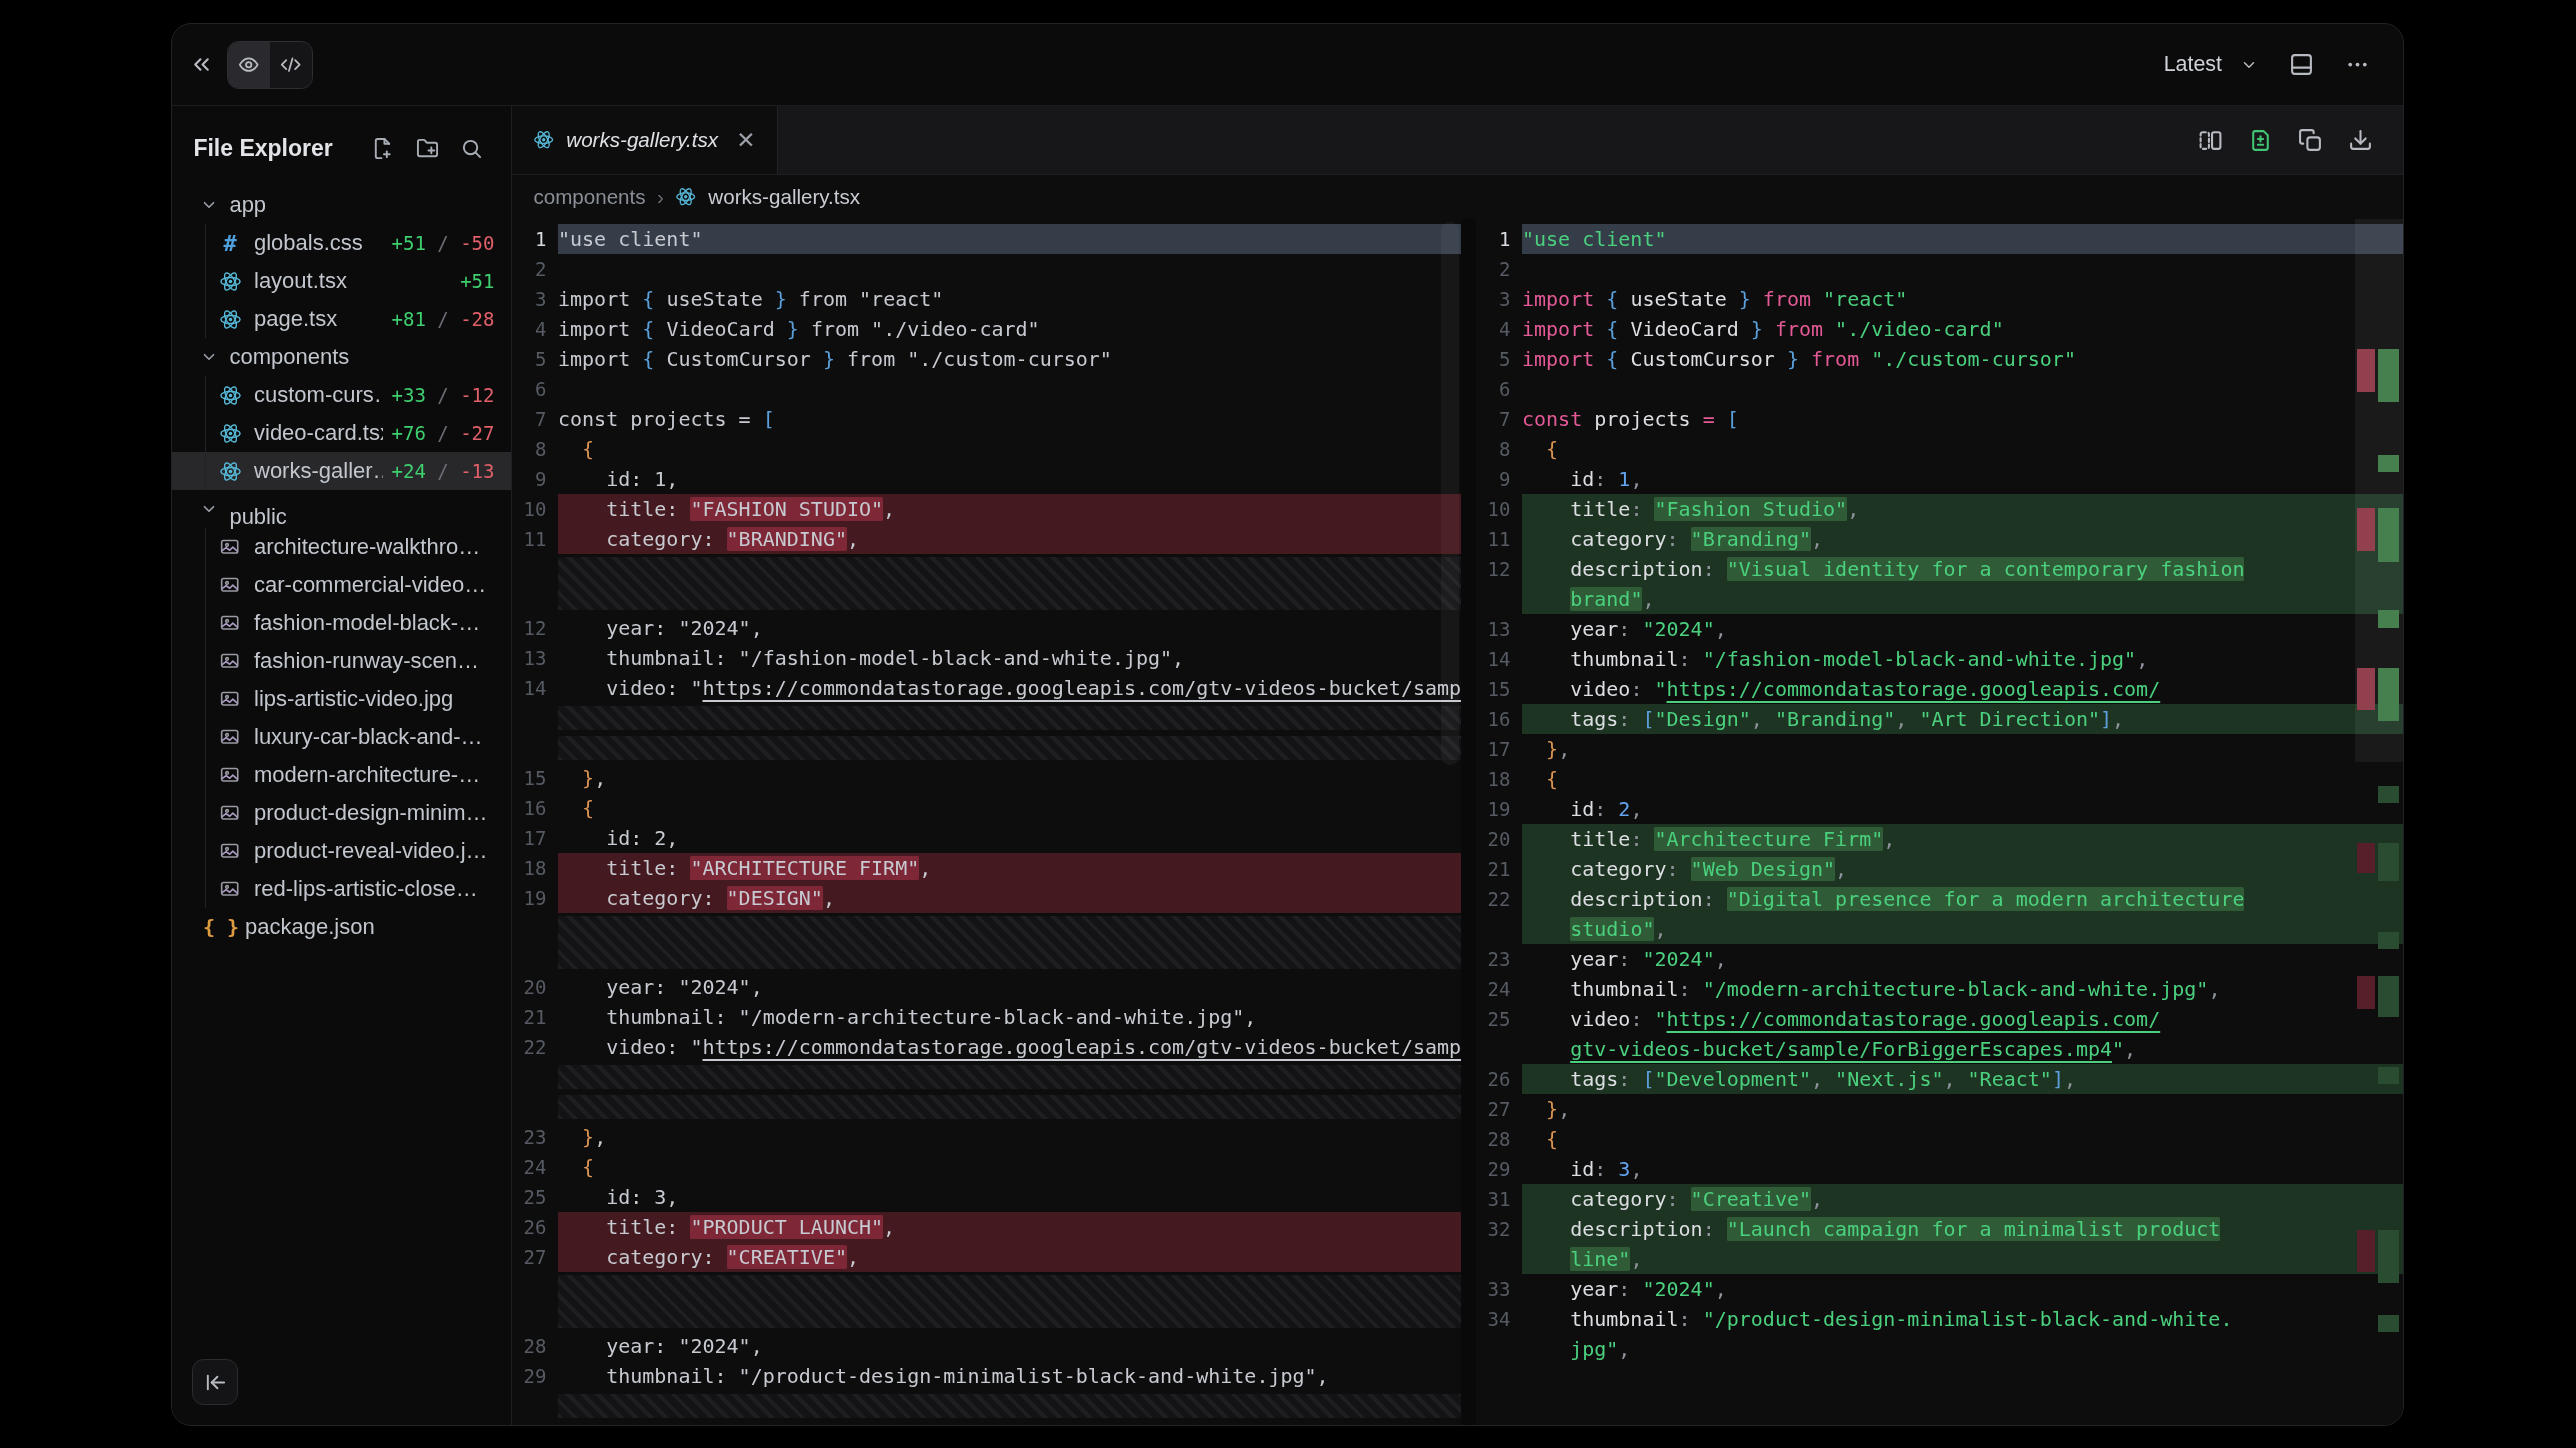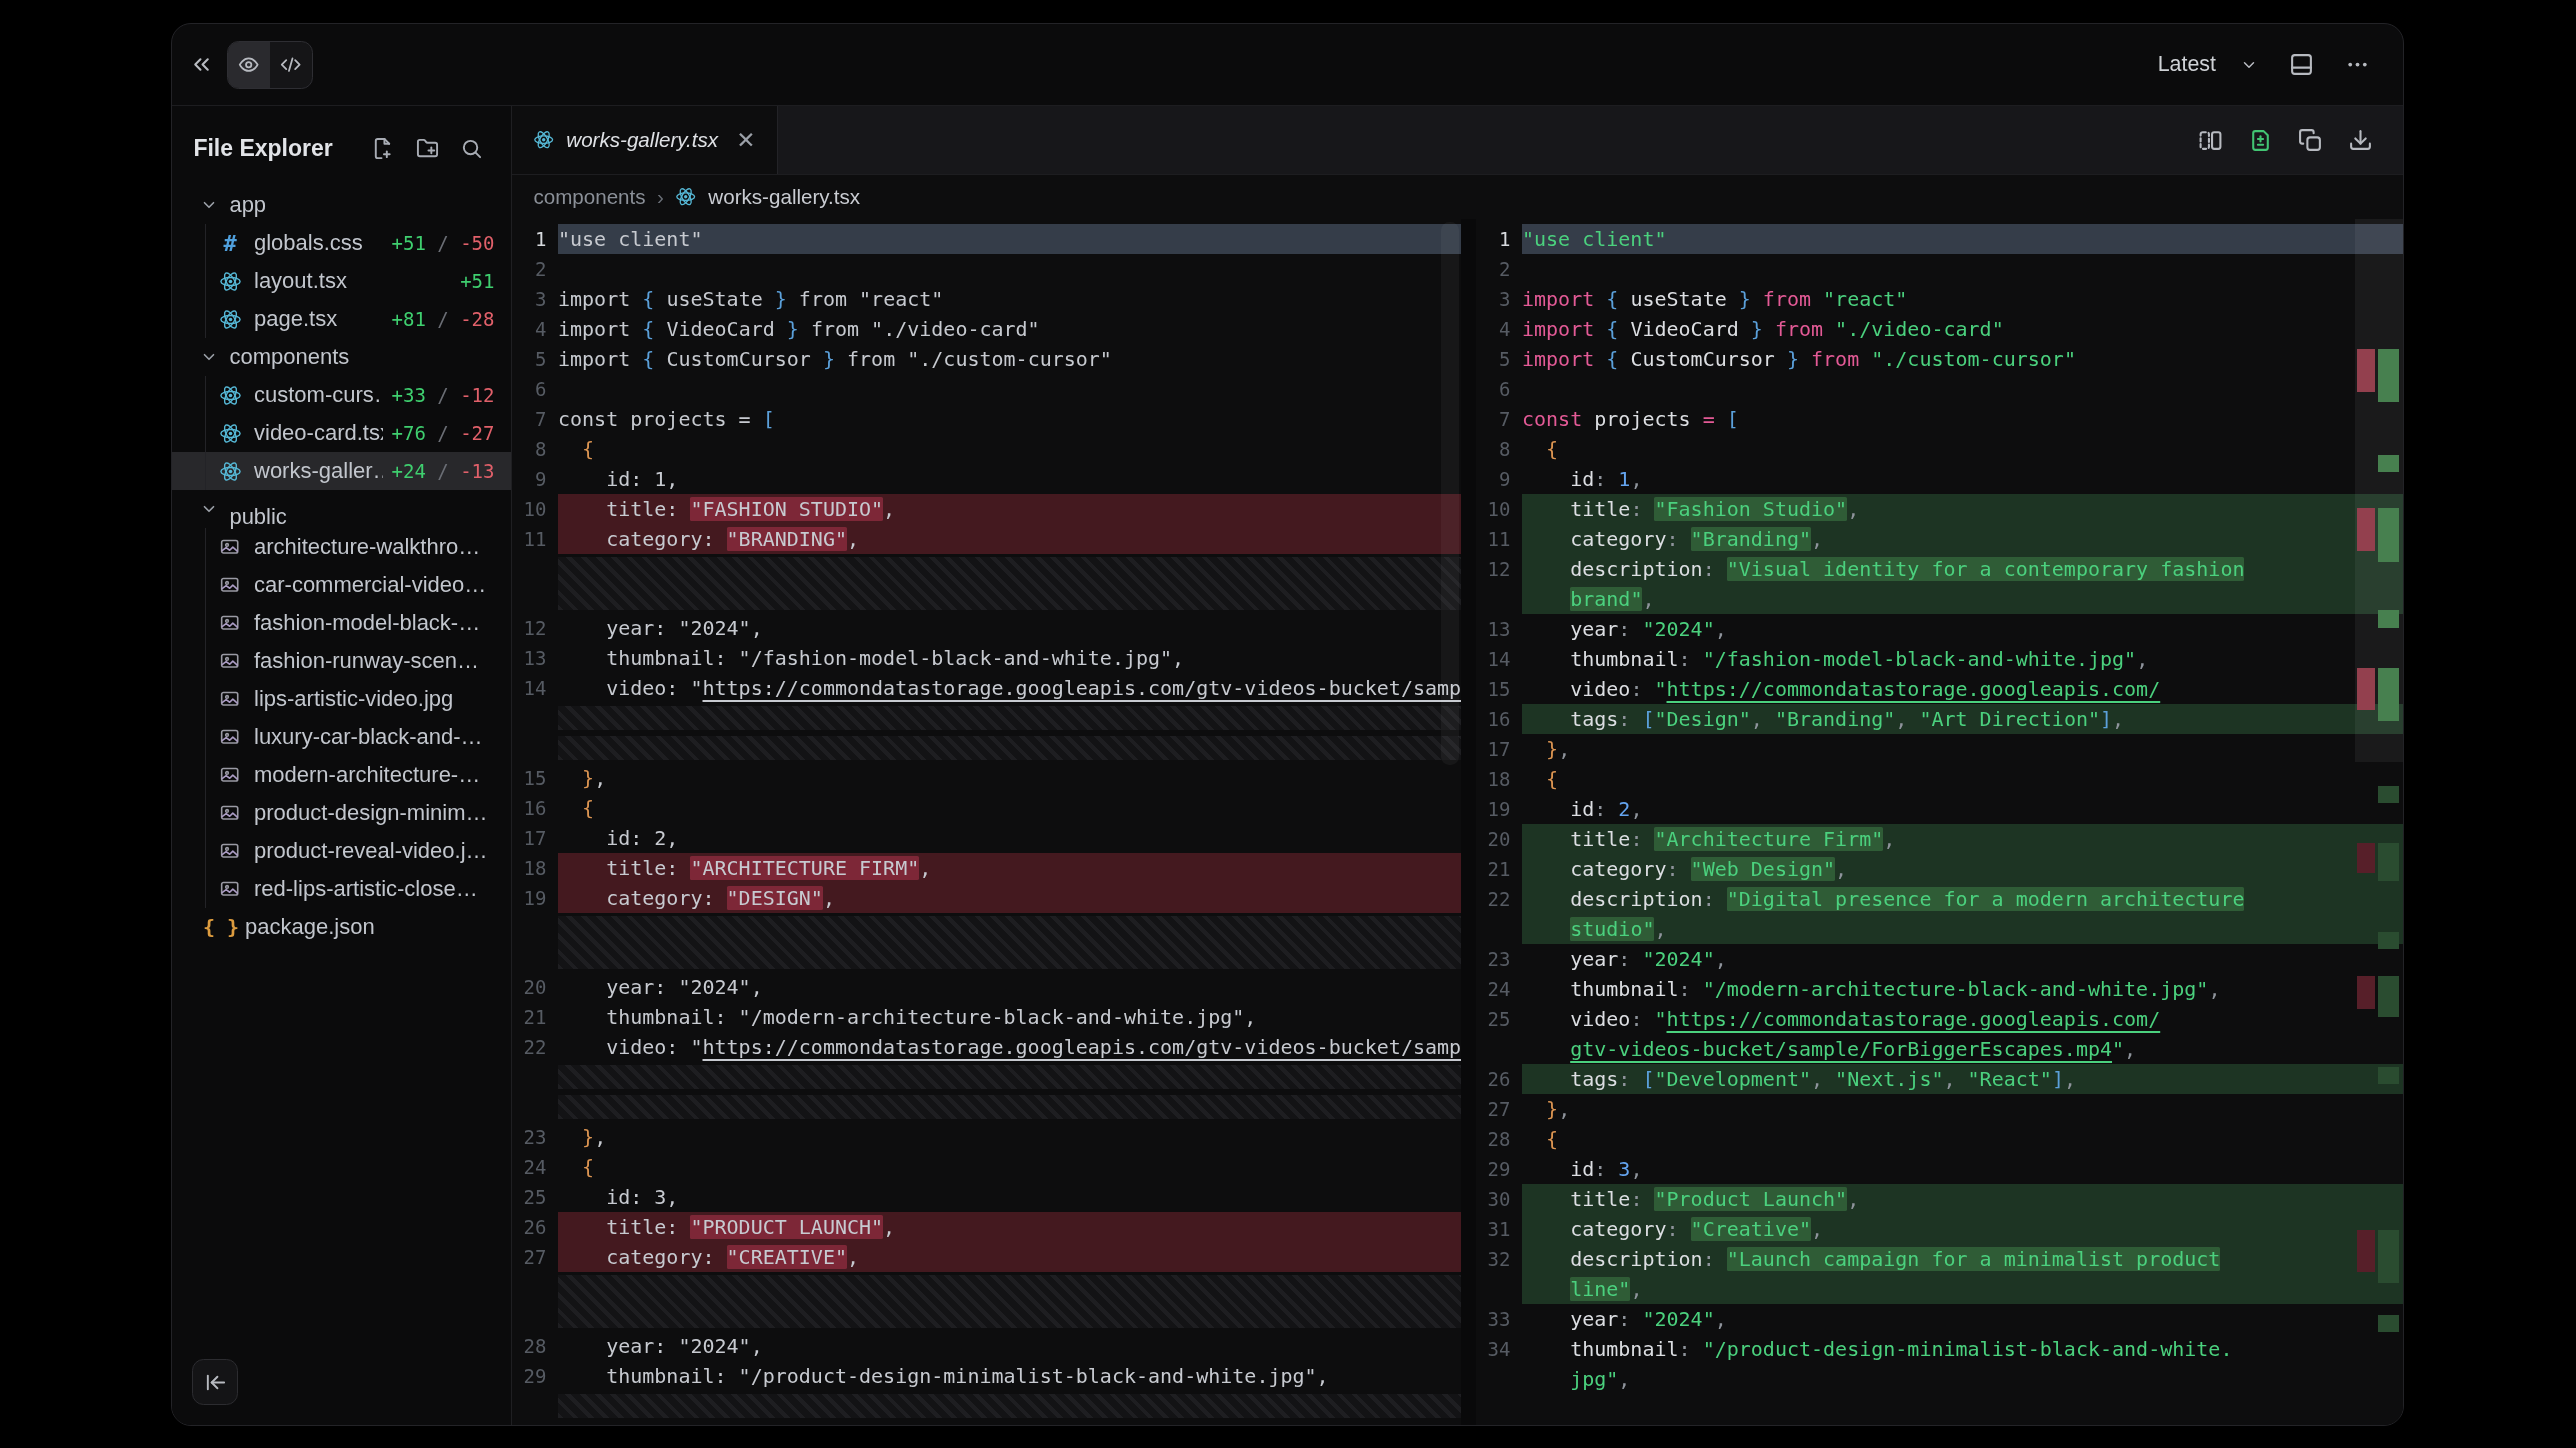--- a/index.html
+++ b/index.html
@@ -11,21 +11,21 @@
   
   .topbar { height:82px; flex:none; border-bottom:0.8px solid #1d1d20; display:flex;
     align-items:center; padding:0 33px 0 16.5px; }
   .icon { color:#b7bac0; display:inline-flex; align-items:center; justify-content:center; }
   .icon svg { display:block; }
   .toggle { margin-left:13px; width:86px; height:48px; border:0.8px solid #2e2e33;
     border-radius:11.5px; background:#151517; display:flex; overflow:hidden; }
   .toggle .seg { width:50%; display:flex; align-items:center; justify-content:center; color:#9da1a8; }
   .toggle .seg.active { background:#2a2a2e; color:#e3e5e8; }
   .topbar-spacer { flex:1; }
-  .latest { display:flex; align-items:center; gap:24px; color:#cfd2d6; font-size:21.4px; }
+  .latest { display:flex; align-items:center; gap:18px; color:#cfd2d6; font-size:21.4px; }
   .topbar-right { display:flex; align-items:center; gap:31px; }
   
   .body { flex:1; display:flex; min-height:0; }
   
   .sidebar { width:340px; flex:none; border-right:0.8px solid #1f1f22; position:relative;
     padding-top:18px; background:#0b0b0c; }
   .sb-head { display:flex; align-items:center; padding:0 28px 0 21.4px; height:49px; }
   .sb-title { color:#e2e4e8; font-size:23px; font-weight:700; flex:1; }
   .sb-head .icon { margin-left:21.4px; color:#a8acb4; }
   .tree { margin-top:13px; }
@@ -774,24 +774,20 @@
             </div>
             <div class="crow">
               <div class="ln">28</div>
               <pre class="code"><span class="tk-t">  </span><span class="tk-b2">{</span></pre>
             </div>
             <div class="crow">
               <div class="ln">29</div>
               <pre class="code"><span class="tk-t">    id</span><span class="tk-p">:</span><span class="tk-t"> </span><span class="tk-n">3</span><span class="tk-p">,</span></pre>
             </div>
             <div class="crow">
-              <div class="ln">30</div>
-              <pre class="code add"><span class="tk-t">    title</span><span class="tk-p">:</span><span class="tk-t"> </span><span class="tk-s hl">"Product Launch"</span><span class="tk-p">,</span></pre>
-            </div>
-            <div class="crow">
               <div class="ln">31</div>
               <pre class="code add"><span class="tk-t">    category</span><span class="tk-p">:</span><span class="tk-t"> </span><span class="tk-s hl">"Creative"</span><span class="tk-p">,</span></pre>
             </div>
             <div class="crow">
               <div class="ln">32</div>
               <pre class="code add"><span class="tk-t">    description</span><span class="tk-p">:</span><span class="tk-t"> </span><span class="tk-s hl">"Launch campaign for a minimalist product</span></pre>
             </div>
             <div class="crow">
               <div class="ln"></div>
               <pre class="code add"><span class="tk-t">    </span><span class="tk-s hl">line"</span><span class="tk-p">,</span></pre>

